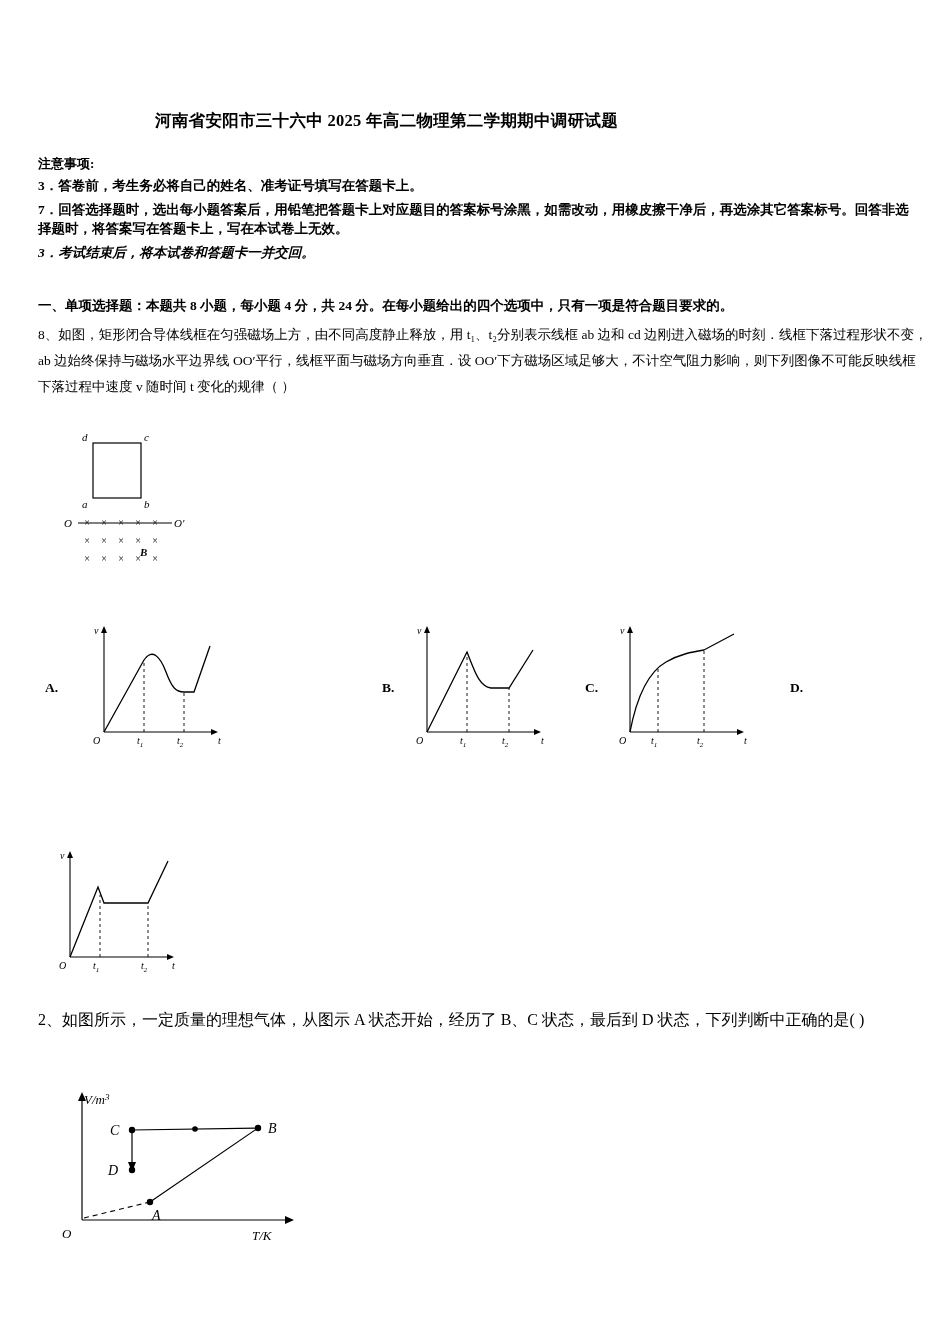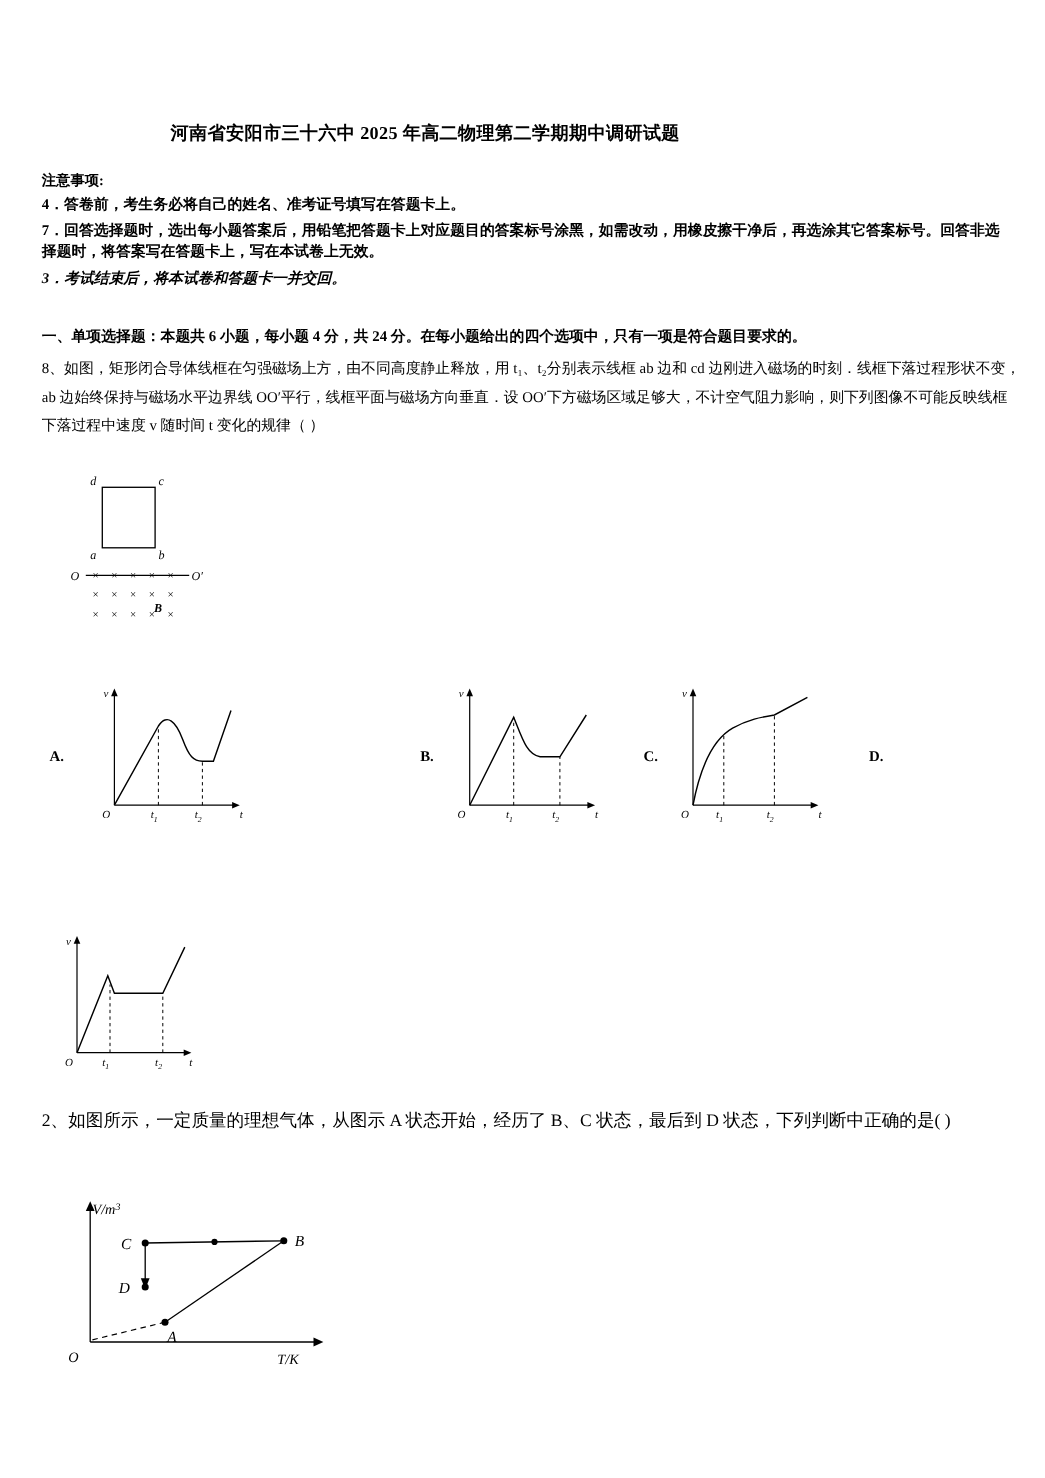--- a/index.html
+++ b/index.html
@@ -57,25 +57,25 @@
   text { font-family:"Liberation Serif", serif; }
 </style>
 </head>
 <body>
 
 <div class="page">
 
   <div class="title">河南省安阳市三十六中 2025 年高二物理第二学期期中调研试题</div>
 
   <div class="notice-head">注意事项:</div>
-  <div class="notice-line n1">4．答卷前，考生务必将自己的姓名、准考证号填写在答题卡上。</div>
+  <div class="notice-line n1">3．答卷前，考生务必将自己的姓名、准考证号填写在答题卡上。</div>
   <div class="notice-line n2">7．回答选择题时，选出每小题答案后，用铅笔把答题卡上对应题目的答案标号涂黑，如需改动，用橡皮擦干净后，再选涂其它答案标号。回答非选择题时，将答案写在答题卡上，写在本试卷上无效。</div>
   <div class="notice-line n3">3．考试结束后，将本试卷和答题卡一并交回。</div>
 
-  <div class="sec-head">一、单项选择题：本题共 6 小题，每小题 4 分，共 24 分。在每小题给出的四个选项中，只有一项是符合题目要求的。</div>
+  <div class="sec-head">一、单项选择题：本题共 8 小题，每小题 4 分，共 24 分。在每小题给出的四个选项中，只有一项是符合题目要求的。</div>
 
   <div class="q1">8、如图，矩形闭合导体线框在匀强磁场上方，由不同高度静止释放，用 t₁、t₂分别表示线框 ab 边和 cd 边刚进入磁场的时刻．线框下落过程形状不变，ab 边始终保持与磁场水平边界线 OO′平行，线框平面与磁场方向垂直．设 OO′下方磁场区域足够大，不计空气阻力影响，则下列图像不可能反映线框下落过程中速度 v 随时间 t 变化的规律（    ）</div>
 
   <div class="fig-loop">
     <svg width="200" height="155" viewBox="0 0 200 155">
       <rect x="33" y="18" width="48" height="55" fill="none" stroke="#000" stroke-width="1.2"></rect>
       <text x="22" y="16" font-size="11" font-style="italic">d</text>
       <text x="84" y="16" font-size="11" font-style="italic">c</text>
       <text x="22" y="83" font-size="11" font-style="italic">a</text>
       <text x="84" y="83" font-size="11" font-style="italic">b</text>

